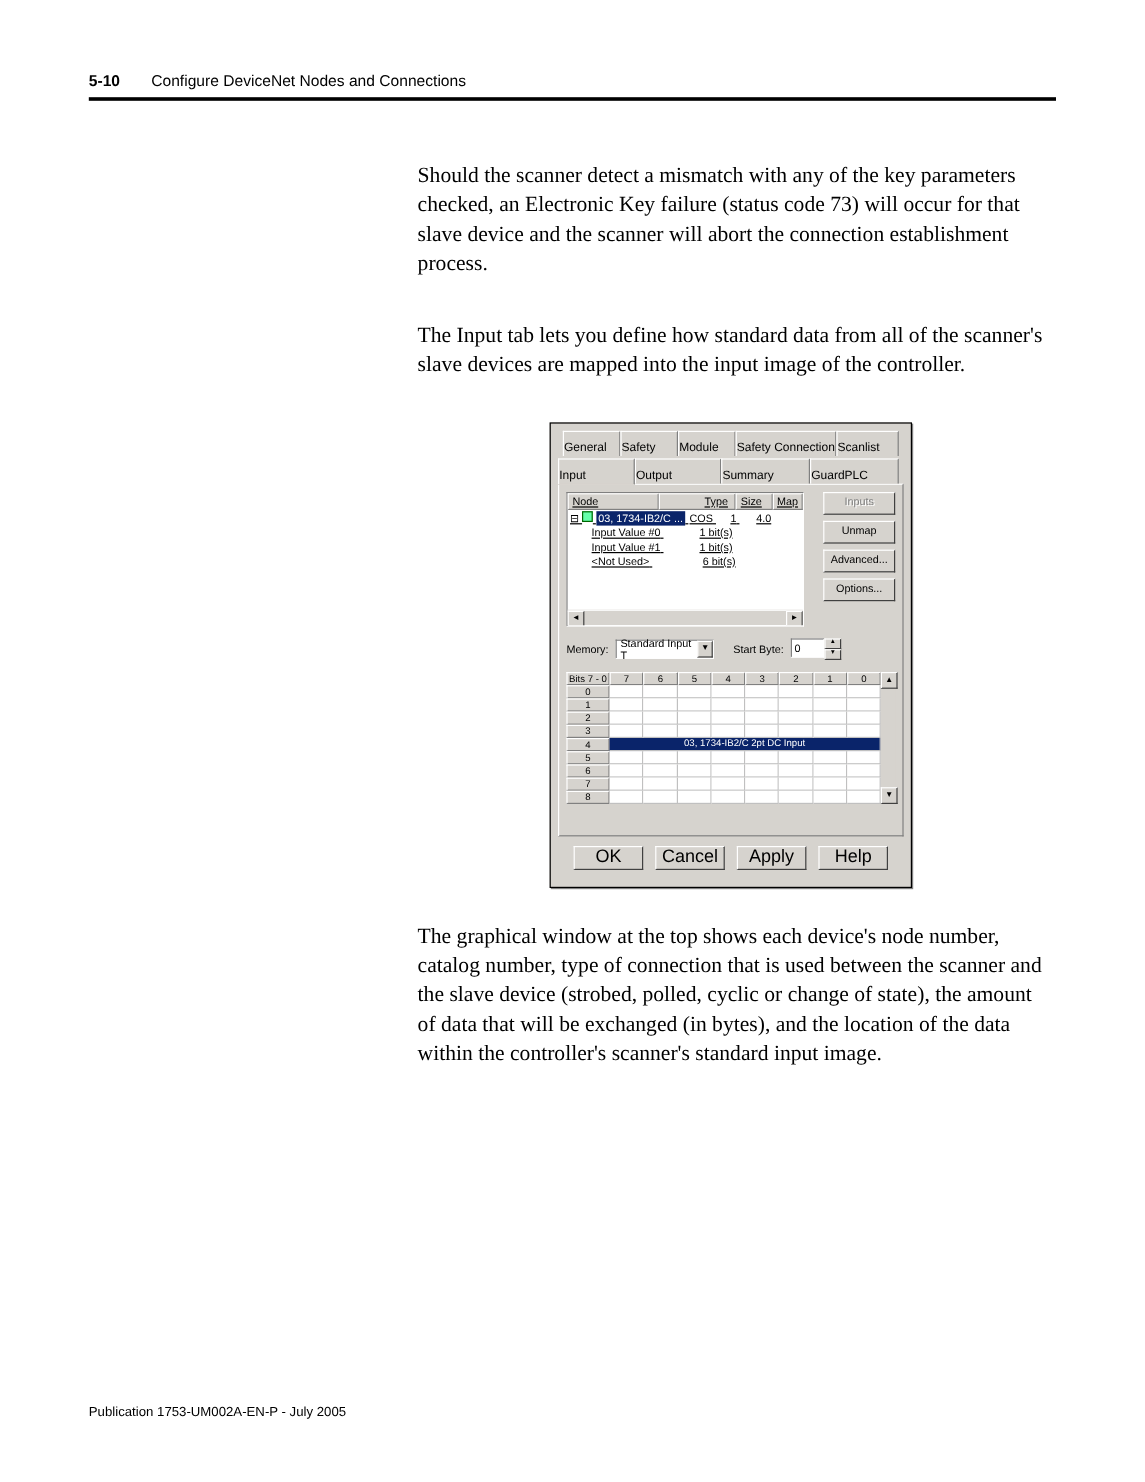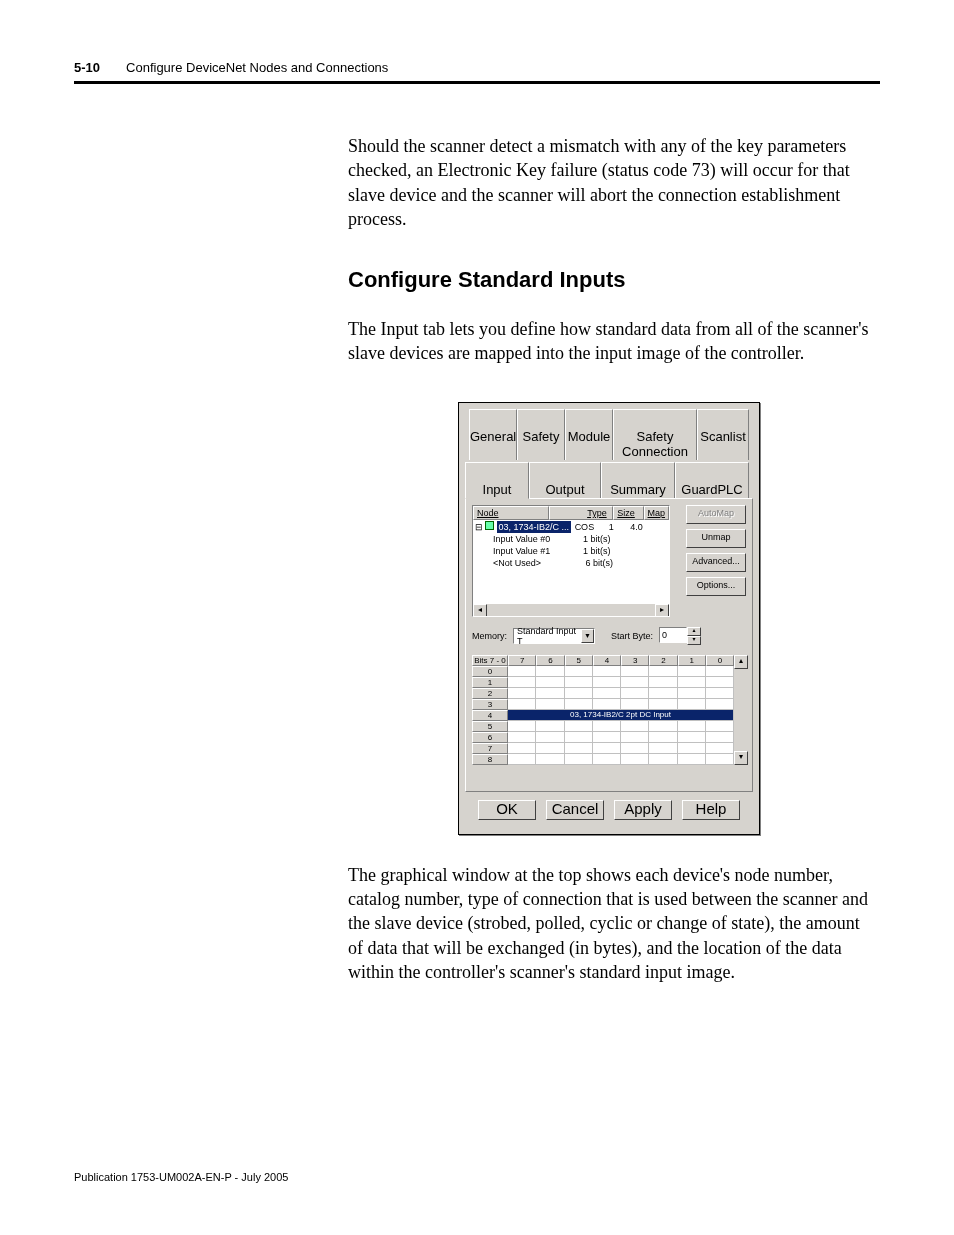--- a/index.html
+++ b/index.html
@@ -100,23 +100,23 @@
   .tab-row {
     display: flex;
     margin-top: 2px;
   }
   .tab {
     background: #d6d3ce;
     border-top: 1px solid #fff;
     border-left: 1px solid #fff;
     border-right: 1px solid #808080;
     border-bottom: none;
-    padding: 19px 0 1px 0;
-    text-align: center;
-    font-size: 13px;
+    padding: 8px 0 1px 0;
+    text-align: left;
+    font-size: 10px;
     position: relative;
     z-index: 1;
   }
   .tab.back-row { z-index: 0; }
   .tab.selected {
     z-index: 2;
     border-bottom: 1px solid #d6d3ce;
     margin-bottom: -1px;
   }
   .tab-panel {
@@ -170,21 +170,21 @@
   .th-cell {
     border-top: 1px solid #fff;
     border-left: 1px solid #fff;
     border-right: 1px solid #808080;
     border-bottom: 1px solid #808080;
     padding: 0 3px;
     line-height: 12px;
     text-decoration: underline;
   }
   .tree-rows { font-size: 9px; padding: 1px 2px; }
-  .tree-rows div { white-space: nowrap; line-height: 12px; }
+  .tree-rows div { white-space: nowrap; line-height: 12px; text-decoration: underline; }
   .tree-rows .sel {
     background: #0a246a; color: #fff; display: inline-block; padding: 0 2px;
   }
   .tree-scroll {
     position: absolute;
     left: 0; right: 0; bottom: 0;
     height: 12px;
     background: #d6d3ce;
     display: flex;
     justify-content: space-between;
@@ -333,21 +333,20 @@
   <div class="header-row">
     <span class="page-num">5-10</span>
     <span class="chapter-title">Configure DeviceNet Nodes and Connections</span>
   </div>
   <hr class="thick-rule">
 
   <div class="content-col">
 
     <p class="body-text">Should the scanner detect a mismatch with any of the key parameters checked, an Electronic Key failure (status code 73) will occur for that slave device and the scanner will abort the connection establishment process.</p>
 
-    <div class="section-heading">Configure Standard Inputs</div>
 
     <p class="body-text">The Input tab lets you define how standard data from all of the scanner's slave devices are mapped into the input image of the controller.</p>
 
     <div class="dialog-wrap">
 
       <div class="dialog-body">
 
         <div class="tab-row" style="margin-left:4px;">
           <div class="tab back-row" style="width:46px;">General</div>
           <div class="tab back-row" style="width:46px;">Safety</div>
@@ -359,21 +358,21 @@
         <div class="tab-row">
           <div class="tab selected" style="width:62px;">Input</div>
           <div class="tab" style="width:70px;">Output</div>
           <div class="tab" style="width:72px;">Summary</div>
           <div class="tab" style="width:72px;">GuardPLC</div>
         </div>
 
         <div class="tab-panel">
 
           <div class="side-btns">
-            <div class="mini-btn disabled">AutoMap</div>
+            <div class="mini-btn disabled">Inputs</div>
             <div class="mini-btn">Unmap</div>
             <div class="mini-btn">Advanced...</div>
             <div class="mini-btn">Options...</div>
           </div>
 
           <div class="tree-box">
             <div class="tree-header">
               <div class="th-cell" style="width:86px;">Node</div>
               <div class="th-cell" style="width:28px;padding-left:37px;">Type</div>
               <div class="th-cell" style="width:28px;">Size</div>

